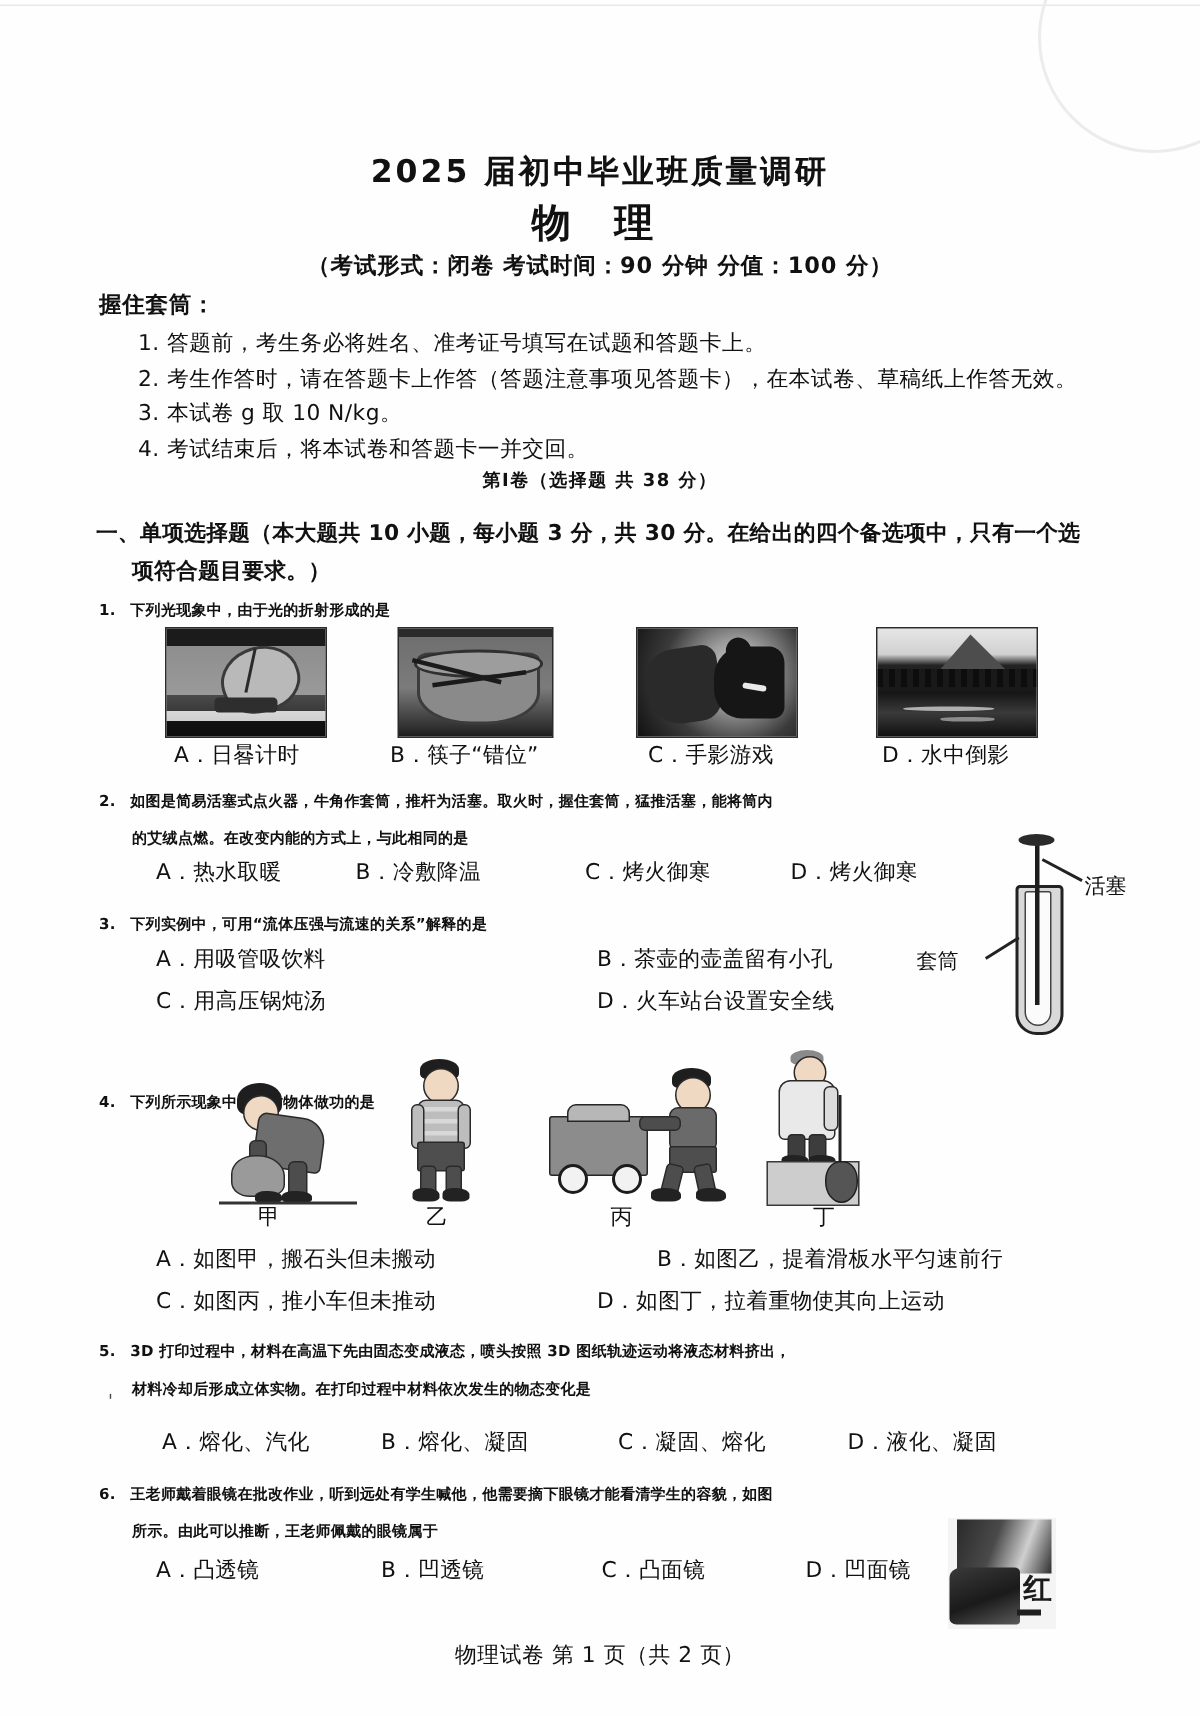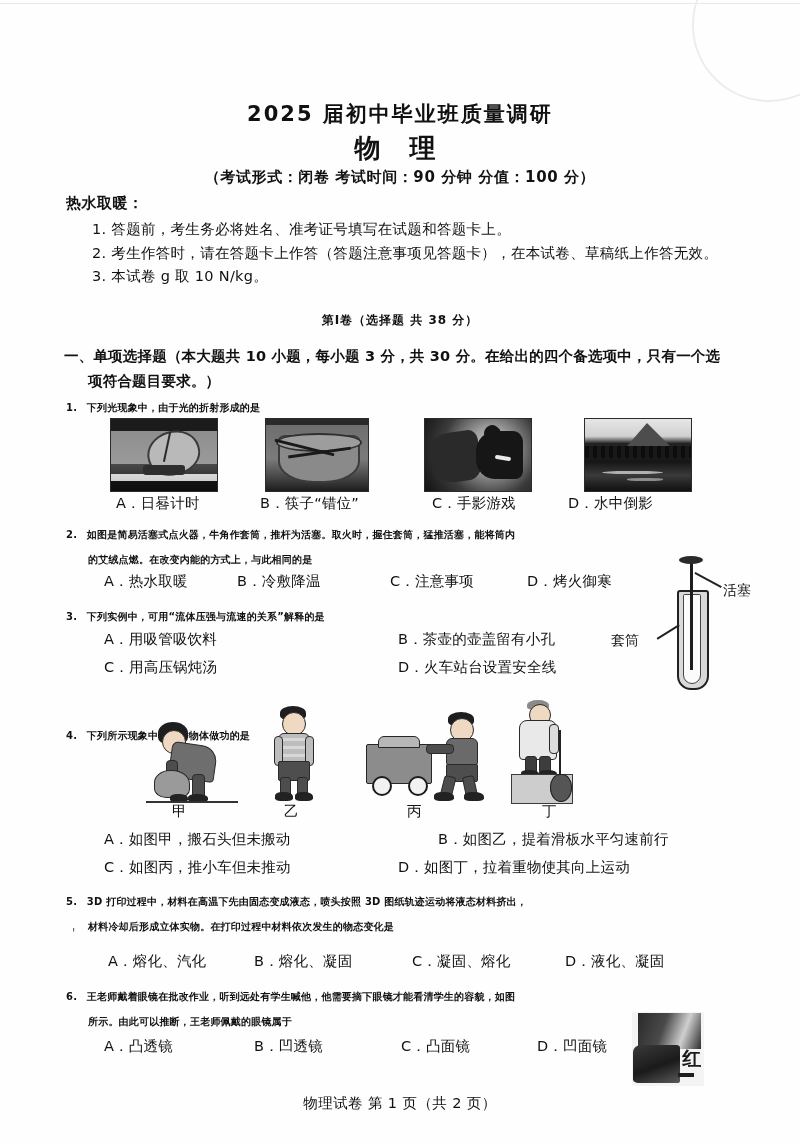--- a/index.html
+++ b/index.html
@@ -391,25 +391,26 @@
 
 <div class="page">
 
   <div class="top-rule"></div>
   <div class="corner-arc"></div>
 
   <div class="doc-title">2025 届初中毕业班质量调研</div>
   <div class="subject-title">物 理</div>
   <div class="exam-meta">（考试形式：闭卷  考试时间：90 分钟  分值：100 分）</div>
 
-  <div class="notice-head">热水取暖：</div>
+  <div class="notice-head">握住套筒：</div>
   <div class="notice-list">
     <div class="notice-item">1. 答题前，考生务必将姓名、准考证号填写在试题和答题卡上。</div>
     <div class="notice-item">2. 考生作答时，请在答题卡上作答（答题注意事项见答题卡），在本试卷、草稿纸上作答无效。</div>
     <div class="notice-item">3. 本试卷 g 取 10 N/kg。</div>
+    <div class="notice-item">4. 考试结束后，将本试卷和答题卡一并交回。</div>
   </div>
 
   <div class="part-heading">第I卷（选择题  共 38 分）</div>
   <div class="section-intro">
     <span>一、单项选择题（本大题共 10 小题，每小题 3 分，共 30 分。在给出的四个备选项中，只有一个选</span>
     <span class="cont">项符合题目要求。）</span>
   </div>
 
   <div class="q-stem" style="top:396px; left:66px; right:52px;">
     <span>1.</span>
@@ -439,31 +440,31 @@
   <div class="photo ph-water" style="left:584px; top:418px; width:106px; height:72px;">
     <div class="mountain"></div>
     <div class="tree-line"></div>
     <div class="water-glint"></div>
     <div class="water-glint2"></div>
   </div>
 
   <div class="opt" style="top:494px; left:116px;">A．日晷计时</div>
   <div class="opt" style="top:494px; left:260px;">B．筷子“错位”</div>
   <div class="opt" style="top:494px; left:432px;">C．手影游戏</div>
-  <div class="opt" style="top:494px; left:568px;">D．水中倒影</div>
+  <div class="opt" style="top:494px; left:588px;">D．水中倒影</div>
 
   <div class="q-stem" style="top:523px; left:66px; right:56px;">
     <span>2.</span>
     <span style="padding-left:6px;">如图是简易活塞式点火器，牛角作套筒，推杆为活塞。取火时，握住套筒，猛推活塞，能将筒内</span>
     <span class="cont">的艾绒点燃。在改变内能的方式上，与此相同的是</span>
   </div>
 
   <div class="opt" style="top:572px; left:104px;">A．热水取暖</div>
   <div class="opt" style="top:572px; left:237px;">B．冷敷降温</div>
-  <div class="opt" style="top:572px; left:390px;">C．注意事项</div>
+  <div class="opt" style="top:572px; left:390px;">C．烤火御寒</div>
   <div class="opt" style="top:572px; left:527px;">D．烤火御寒</div>
 
   <div class="igniter" style="left:655px; top:550px; width:140px; height:140px;">
     <div class="ig-sleeve"></div>
     <div class="ig-sleeve-inner"></div>
     <div class="ig-rod"></div>
     <div class="ig-knob"></div>
     <div class="ig-lead" style="left:40px; top:22px; width:30px; transform: rotate(28deg);"></div>
     <div class="ig-lead" style="left:2px; top:88px; width:26px; transform: rotate(-32deg);"></div>
     <div class="ig-caption" style="left:68px; top:32px;">活塞</div>

